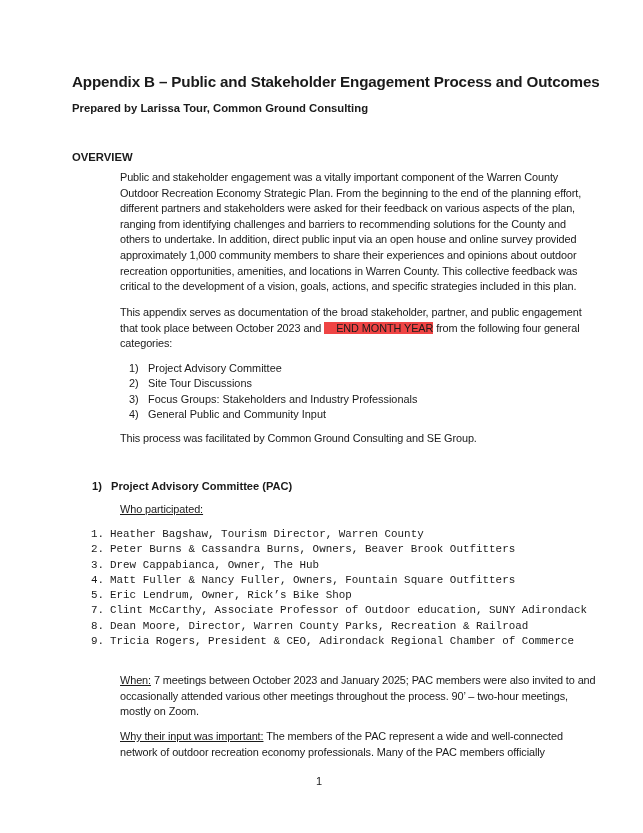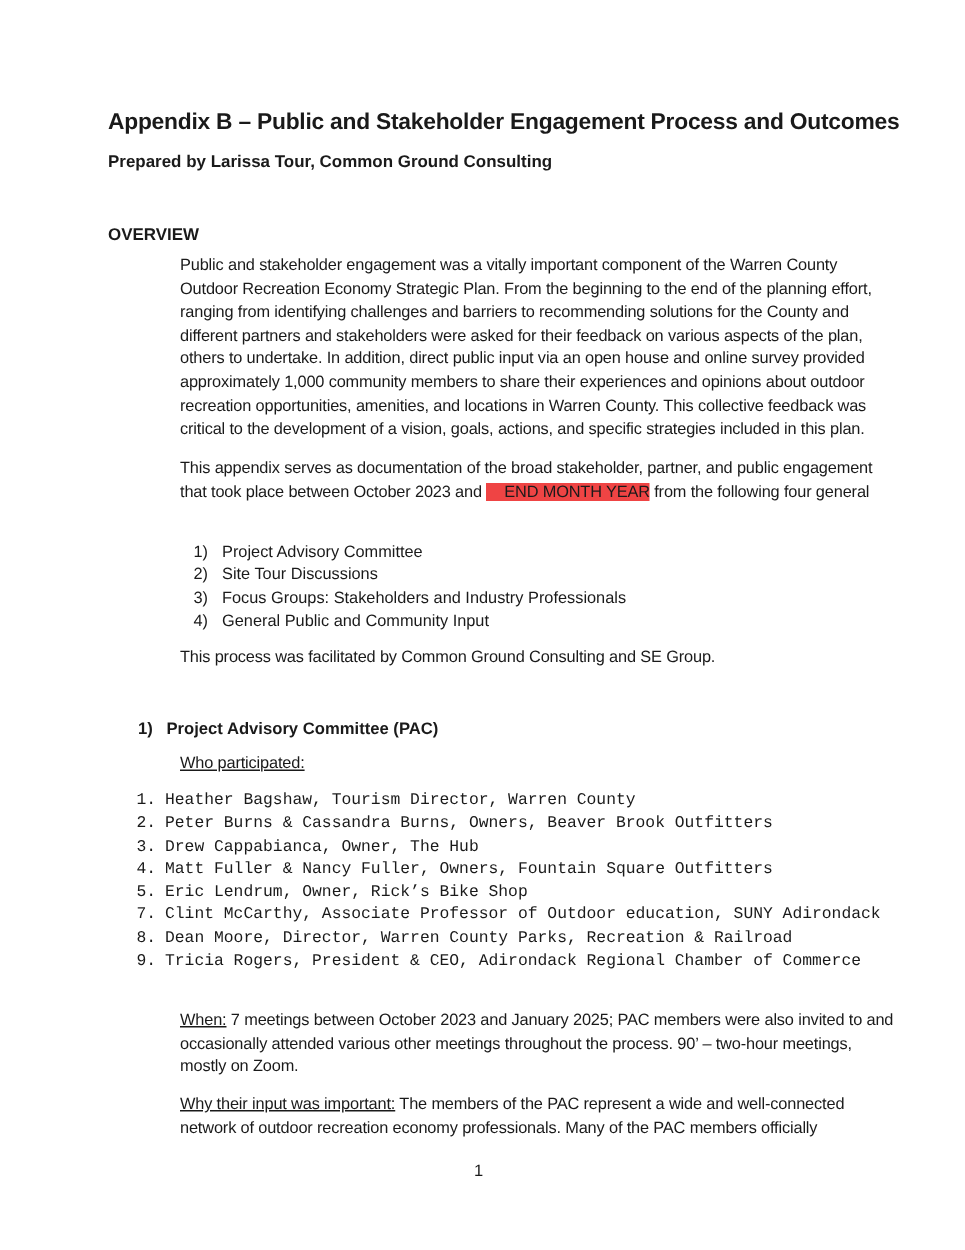--- a/index.html
+++ b/index.html
@@ -25,31 +25,32 @@
 
 <div class="page">
   <div class="title">Appendix B – Public and Stakeholder Engagement Process and Outcomes</div>
   <div class="subtitle">Prepared by Larissa Tour, Common Ground Consulting</div>
 
   <div class="heading">OVERVIEW</div>
 
   <div class="para" style="top:170px;">
     <span class="line">Public and stakeholder engagement was a vitally important component of the Warren County</span>
     <span class="line">Outdoor Recreation Economy Strategic Plan. From the beginning to the end of the planning effort,</span>
+    <span class="line">different partners and stakeholders were asked for their feedback on various aspects of the plan,</span>
     <span class="line">ranging from identifying challenges and barriers to recommending solutions for the County and</span>
-    <span class="line">different partners and stakeholders were asked for their feedback on various aspects of the plan,</span>
     <span class="line">others to undertake. In addition, direct public input via an open house and online survey provided</span>
     <span class="line">approximately 1,000 community members to share their experiences and opinions about outdoor</span>
     <span class="line">recreation opportunities, amenities, and locations in Warren County. This collective feedback was</span>
     <span class="line">critical to the development of a vision, goals, actions, and specific strategies included in this plan.</span>
   </div>
 
   <div class="para" style="top:305px;">
     <span class="line">This appendix serves as documentation of the broad stakeholder, partner, and public engagement</span>
     <span class="line"><span>that took place between October 2023 and </span><span class="hl">END MONTH YEAR</span><span> from the following four general</span></span>
+    <span class="line">categories:</span>
   </div>
 
   <div class="numlist" style="top:361px; left:57px;">
     <span class="item"><span class="num" style="width:19px;">1)</span><span>Project Advisory Committee</span></span>
     <span class="item"><span class="num" style="width:19px;">2)</span><span>Site Tour Discussions</span></span>
     <span class="item"><span class="num" style="width:19px;">3)</span><span>Focus Groups: Stakeholders and Industry Professionals</span></span>
     <span class="item"><span class="num" style="width:19px;">4)</span><span>General Public and Community Input</span></span>
   </div>
 
   <div class="para" style="top:431px;">

